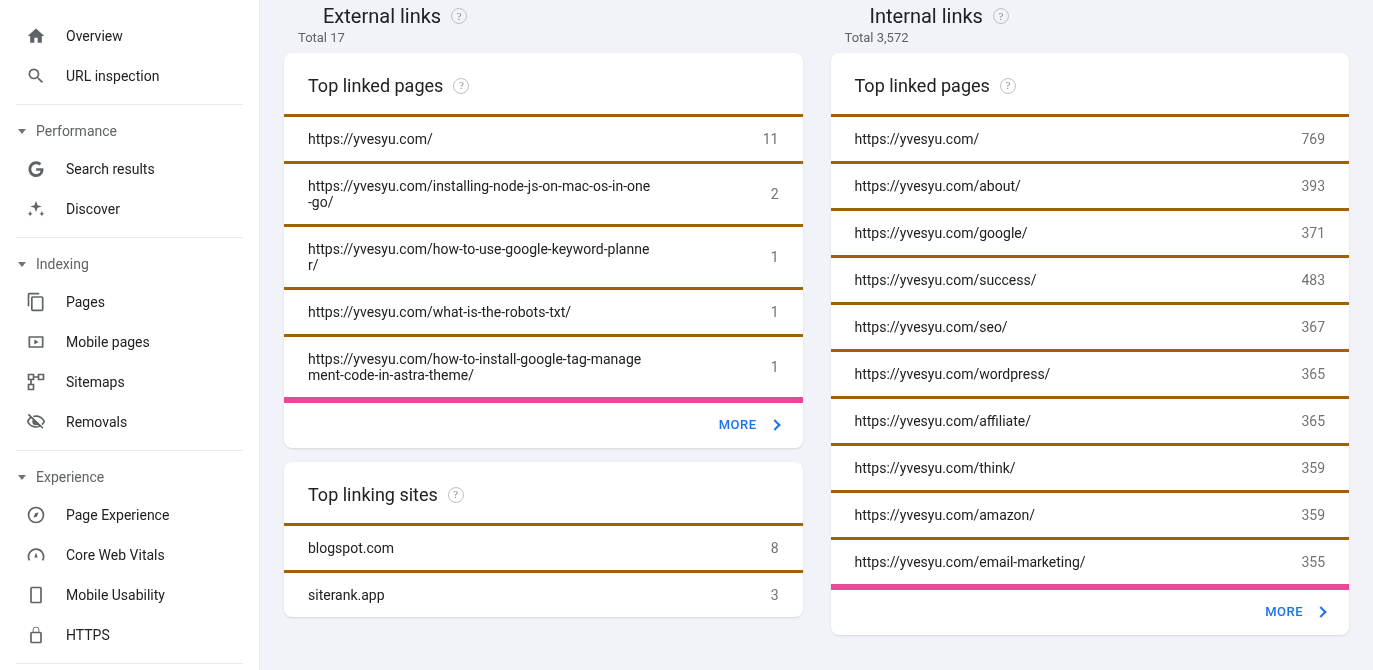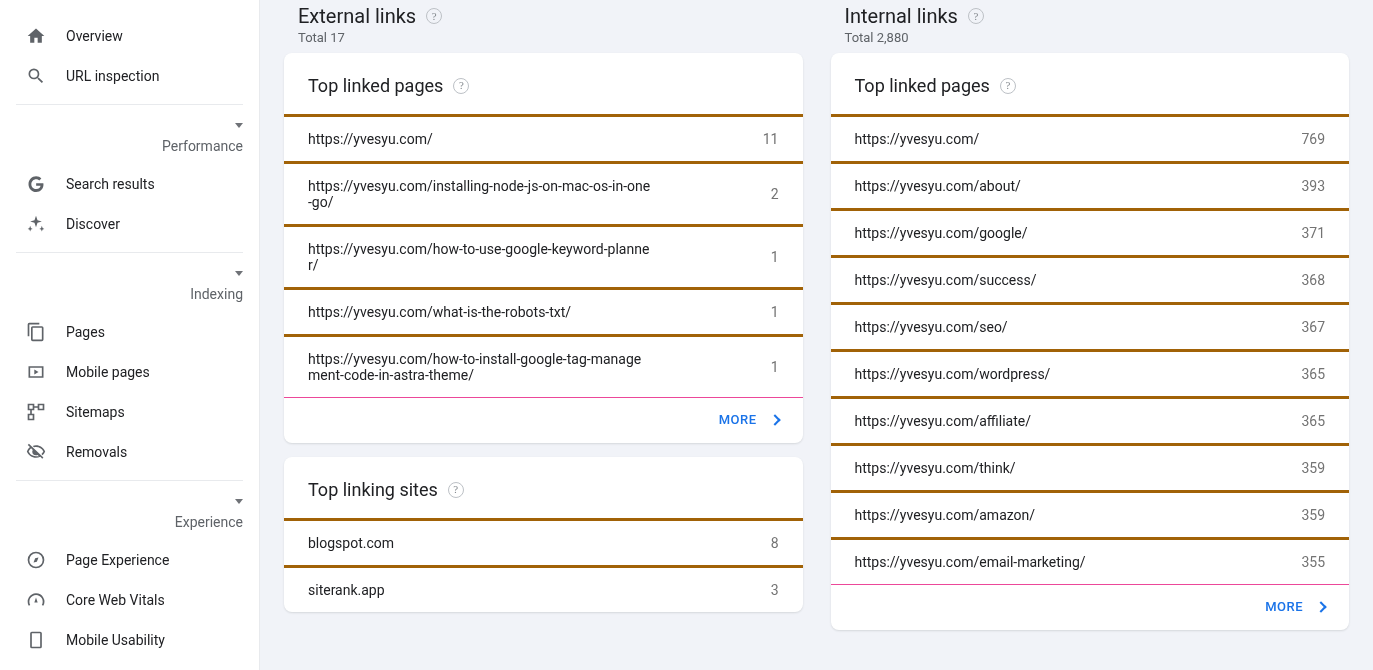--- a/index.html
+++ b/index.html
@@ -19,27 +19,26 @@
       width: 260px;
       background: #fff;
       padding-top: 8px;
       border-right: 1px solid #e8eaed;
       overflow-y: auto;
     }
     .nav-group { padding: 8px 0; }
     .nav-sep { border-top: 1px solid #e8eaed; margin: 0 16px 0 16px; }
     .nav-header {
       display: flex;
-      align-items: flex-end;
+      align-items: center;
       gap: 10px;
       padding: 10px 16px 10px 18px;
       color: #5f6368;
       font-size: 14px;
       cursor: pointer;
-      flex-direction: column;
     }
     .nav-header .chev {
       width: 0; height: 0;
       border-left: 4px solid transparent;
       border-right: 4px solid transparent;
       border-top: 5px solid #5f6368;
       opacity: .9;
     }
     .nav-item {
       display: flex;
@@ -62,20 +61,21 @@
       overflow-y: auto;
     }
     .column { flex: 1; min-width: 0; }
 
     .section-header { margin-bottom: 8px; padding-left: 14px; }
     .section-title-row { display: flex; align-items: center; gap: 10px; }
     .section-title {
       font-size: 20px;
       font-weight: 400;
       color: #202124;
+      margin-left: 25px;
     }
     .section-sub {
       font-size: 13px;
       color: #5f6368;
       margin-top: 2px;
     }
 
     .card {
       background: #fff;
       border-radius: 8px;
@@ -132,21 +132,21 @@
       white-space: nowrap;
       font-variant-numeric: tabular-nums;
     }
 
     .card-footer {
       display: flex;
       justify-content: flex-end;
       align-items: center;
       gap: 14px;
       padding: 14px 24px 16px 24px;
-      border-top: 1px solid #ec4899;
+      border-top: 6px solid #ec4899;
     }
     .more-btn {
       color: #1a73e8;
       font-size: 13px;
       font-weight: 500;
       letter-spacing: .5px;
       cursor: pointer;
       display: inline-flex;
       align-items: center;
       gap: 14px;
@@ -358,21 +358,21 @@
   </div>
       </div>
     </section>
 
     <section class="column internal">
       <div class="section-header">
         <div class="section-title-row">
           <div class="section-title">Internal links</div>
           <span class="help-icon"></span>
         </div>
-        <div class="section-sub">Total 2,880</div>
+        <div class="section-sub">Total 3,572</div>
       </div>
 
       <div class="card">
         <div class="card-header">
           <span>Top linked pages</span>
           <span class="help-icon"></span>
         </div>
         <div class="row">
     <span class="row-url">https://yvesyu.com/</span>
     <span class="row-count">769</span>
@@ -380,21 +380,21 @@
           <div class="row">
     <span class="row-url">https://yvesyu.com/about/</span>
     <span class="row-count">393</span>
   </div>
           <div class="row">
     <span class="row-url">https://yvesyu.com/google/</span>
     <span class="row-count">371</span>
   </div>
           <div class="row">
     <span class="row-url">https://yvesyu.com/success/</span>
-    <span class="row-count">368</span>
+    <span class="row-count">483</span>
   </div>
           <div class="row">
     <span class="row-url">https://yvesyu.com/seo/</span>
     <span class="row-count">367</span>
   </div>
           <div class="row">
     <span class="row-url">https://yvesyu.com/wordpress/</span>
     <span class="row-count">365</span>
   </div>
           <div class="row">

